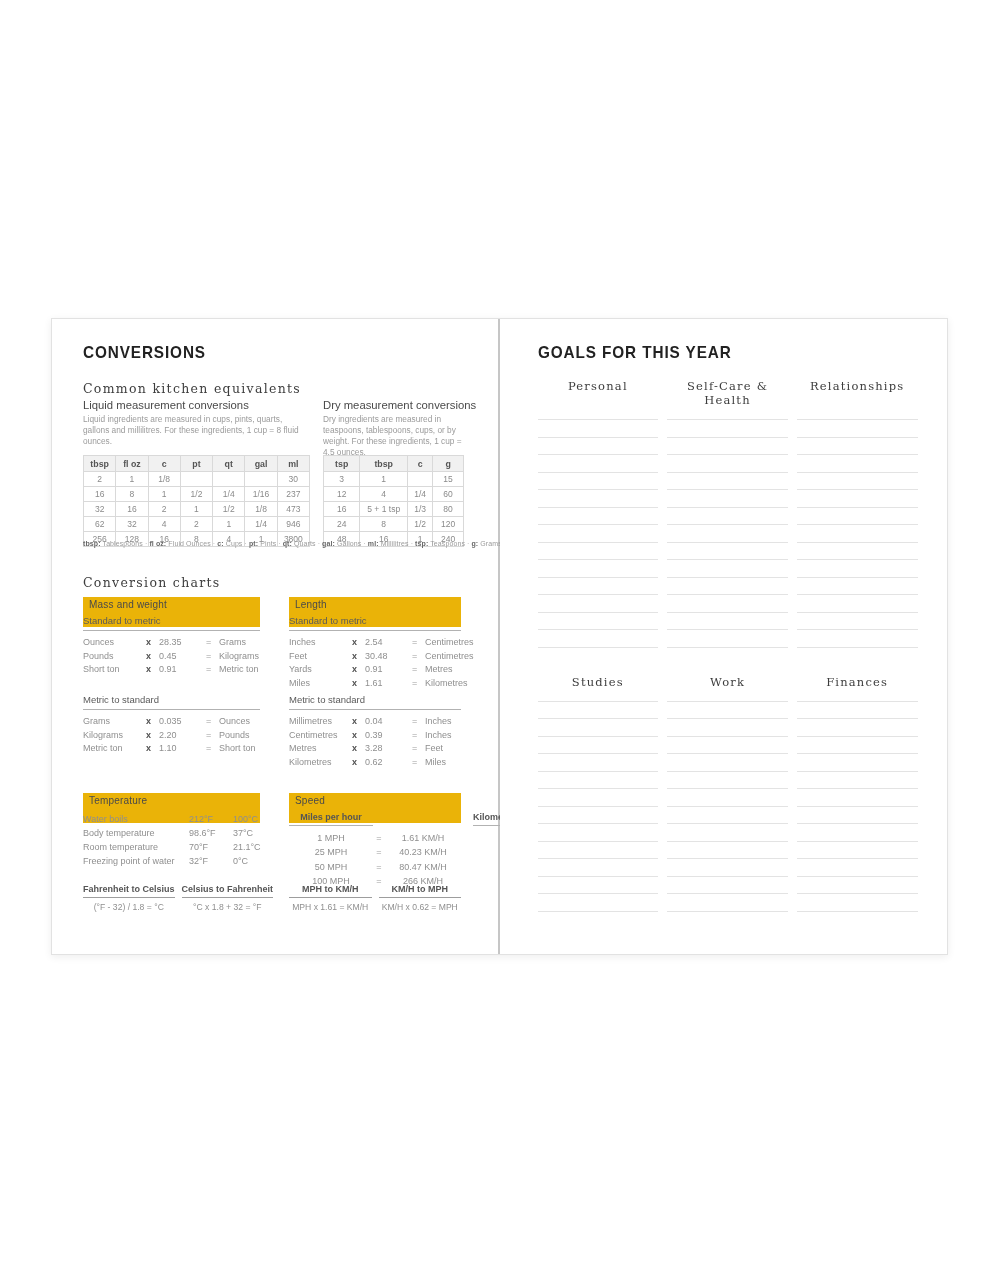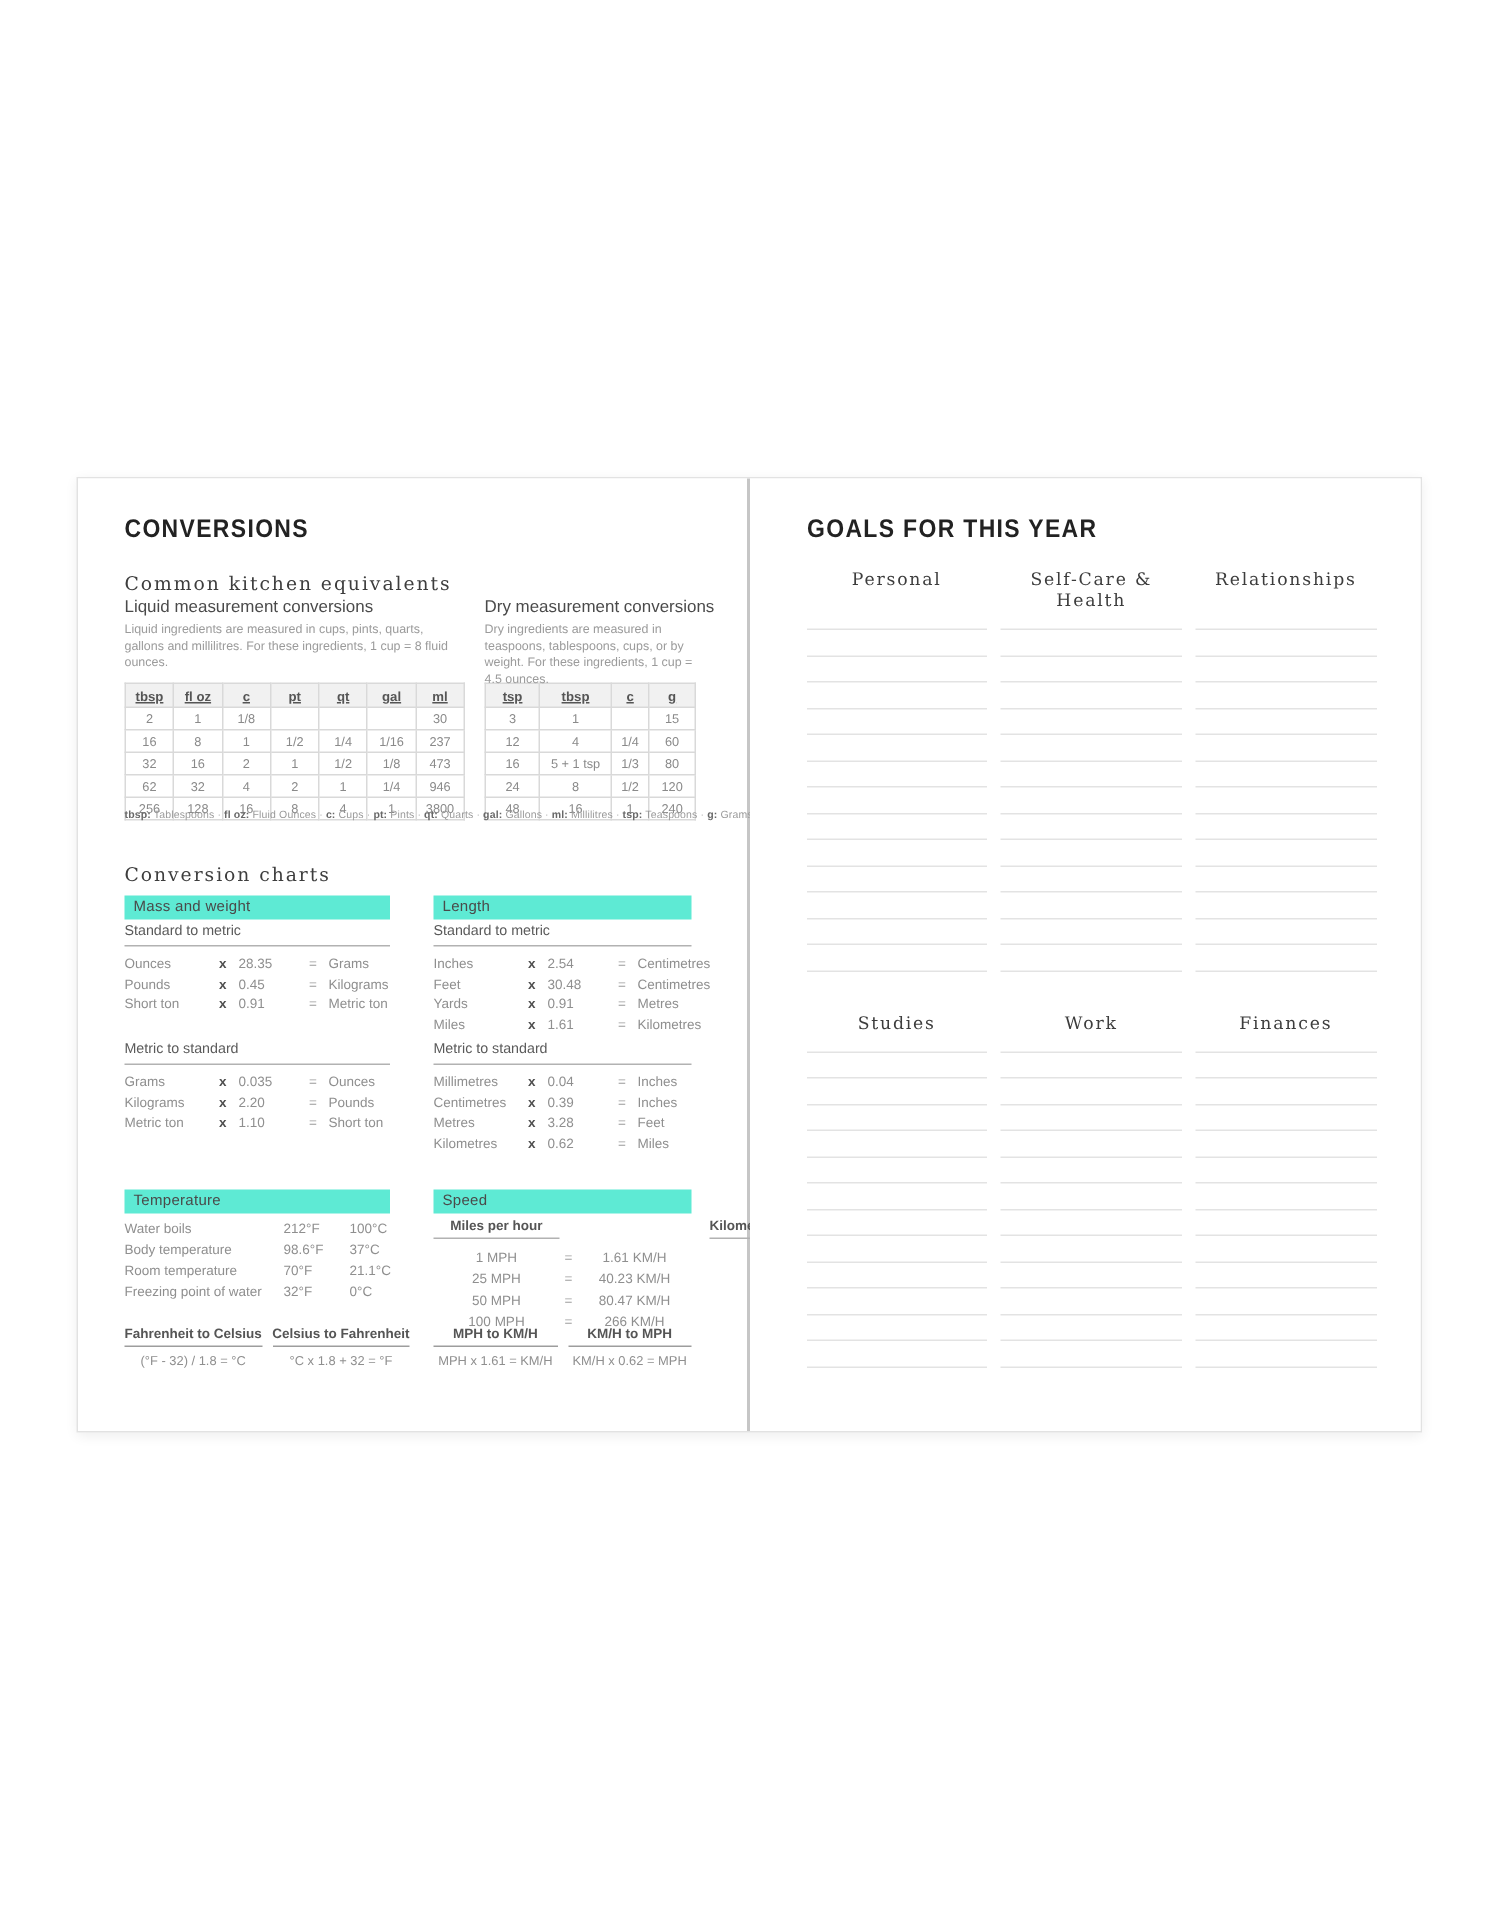--- a/index.html
+++ b/index.html
@@ -25,40 +25,40 @@
 
   .kitchen-block { position:absolute; top:80px; }
   .kitchen-block.liquid { left:31px;  width:227px; }
   .kitchen-block.dry    { left:271px; width:141px; }
   .kitchen-block h3 { font-size:11.3px; font-weight:500; color:#4a4a4a; margin-bottom:3px; white-space:nowrap;}
   .kitchen-block .desc { font-size:8.3px; color:#9b9b9b; line-height:1.34; height:41px; }
 
   table.conv-table { width:100%; border-collapse:collapse; table-layout:fixed;
     font-size:8.5px; }
   table.conv-table th { background:#f1f1f1; color:#555; font-weight:700;
-    border:1px solid #d9d9d9; padding:2.5px 0; font-size:8.8px;text-decoration:underline;}
+    border:1px solid #d9d9d9; padding:2.5px 0; font-size:8.8px;}
   table.conv-table td { color:#8a8a8a; border:1px solid #d9d9d9;
     padding:2px 0; text-align:center; height:13px; }
   table.conv-table th { text-align:center; }
   #dry-table col.c1{width:26%} #dry-table col.c2{width:34%}
   #dry-table col.c3{width:18%} #dry-table col.c4{width:22%}
 
   .footnote { position:absolute; left:31px; top:221px; width:392px;
     font-size:7px; color:#9a9a9a; letter-spacing:.1px; white-space:nowrap; }
   .footnote b { color:#686868; font-weight:700; }
   .footnote .sep { color:#bbb; margin:0 2px; }
 
   .charts { position:absolute; left:31px; top:278px; width:382px; height:330px; }
   .conv-col { position:absolute; top:0; height:100%; }
   .conv-col.col-a { left:0; width:177px; }
   .conv-col.col-b { left:206px; width:172px; }
   .abs { position:absolute; left:0; right:0; }
 
-  .bar { position:absolute; left:0; right:0; background:#5eead4; color:#4a4a4a;
-    font-size:10px; padding:2px 6px 3px; letter-spacing:.2px; }
+  .bar { position:absolute; left:0; right:0; background:#eab308; color:#4a4a4a;
+    font-size:10px; padding:2px 6px 17px; letter-spacing:.2px; }
   .sub-head { font-size:9.5px; color:#5a5a5a; padding-bottom:4px;
     border-bottom:1px solid #b2b2b2; }
   .conv-rows { margin-top:4px; }
   .conv-row { display:grid; grid-template-columns:63px 13px 47px 13px 1fr;
     height:13.7px; align-items:center; font-size:9px; }
   .conv-row .lbl, .conv-row .val, .conv-row .res { color:#8f8f8f; }
   .conv-row .op { font-weight:700; color:#4f4f4f; }
   .conv-row .eq { color:#9c9c9c; }
 
   .temp-row { display:grid; grid-template-columns:106px 44px 1fr; height:14px;

